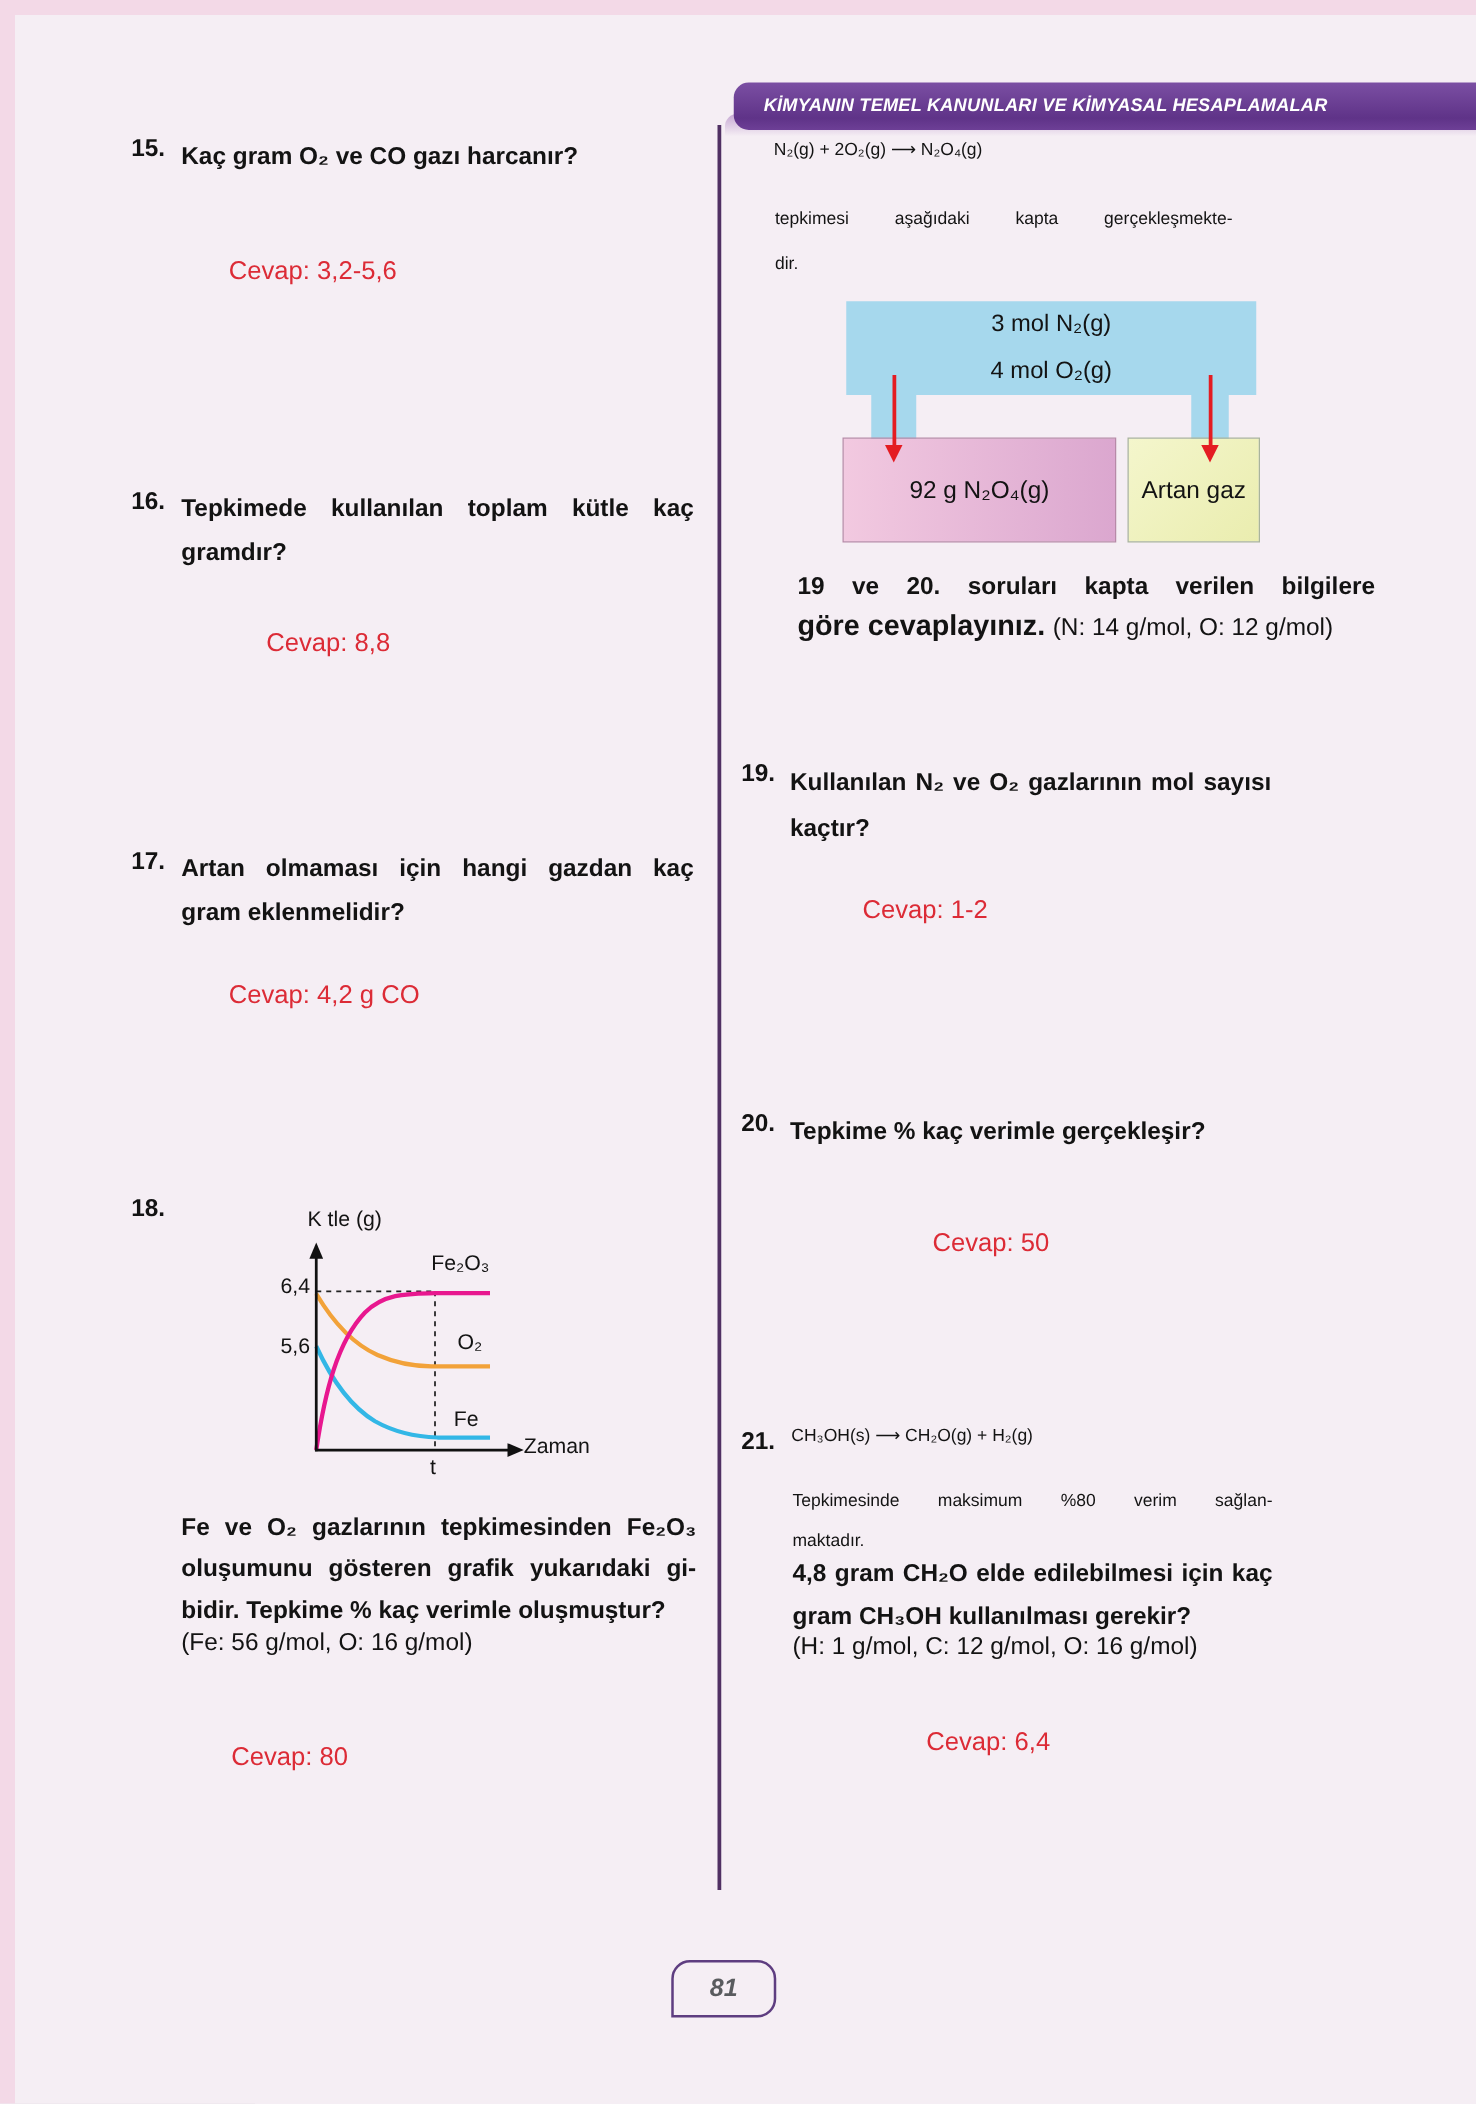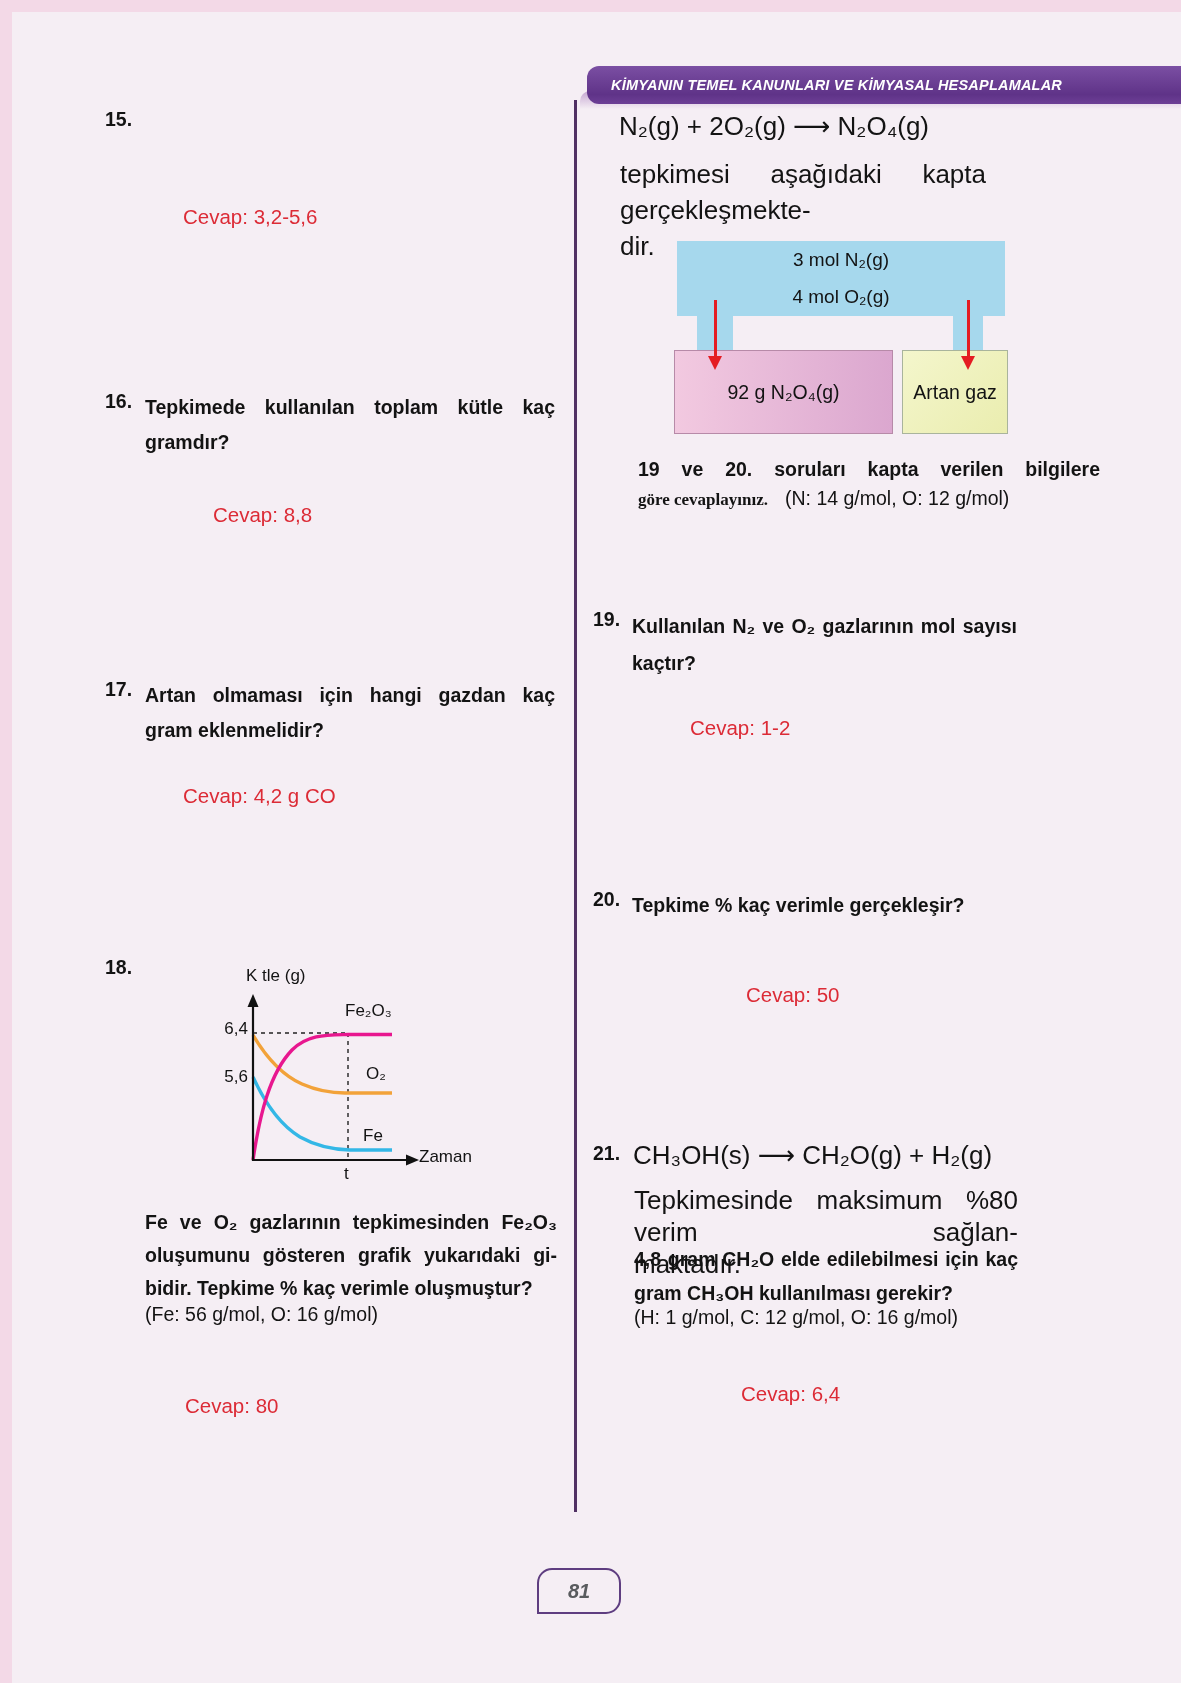--- a/index.html
+++ b/index.html
@@ -14,21 +14,21 @@
   .banner-text{color:#fff;font-style:italic;font-weight:bold;font-size:14.5px;padding-left:24px;letter-spacing:.2px;white-space:nowrap;}
   .banner-glow{position:absolute;left:580px;top:91px;right:0;height:18px;
           background:linear-gradient(to bottom,rgba(158,108,182,.55),rgba(158,108,182,0));
           border-radius:10px 0 0 0;}
 
   .divider{position:absolute;left:574px;top:100px;width:3px;height:1412px;background:#503063;}
 
   .q-num{position:absolute;font-weight:bold;font-size:19.5px;}
   .q-body{position:absolute;font-weight:bold;font-size:19.5px;line-height:35px;}
   .answer{position:absolute;color:#dc2b36;font-size:20.5px;white-space:nowrap;}
-  .eq{position:absolute;font-size:26px;font-weight:normal;white-space:nowrap;}
+  .eq{position:absolute;font-size:14px;font-weight:normal;white-space:nowrap;}
 
   .justify-block .jline{text-align:justify;text-align-last:justify;}
   .justify-block .jline.last{text-align-last:left;}
   .center-block .jline{text-align:center;text-align-last:center;}
 
   
   .vessel-top{position:absolute;left:677px;top:241px;width:328px;height:75px;background:#a6d8ed;
               display:flex;flex-direction:column;justify-content:flex-start;font-size:19px;line-height:37px;}
   .vessel-leg{position:absolute;background:#a6d8ed;}
   .leg-left{left:697px;top:315px;width:36px;height:40px;}
@@ -60,20 +60,21 @@
   <div class="edge-left"></div>
 
   <div class="banner-glow"></div>
   <div class="banner">
     <span class="banner-text">KİMYANIN TEMEL KANUNLARI VE KİMYASAL HESAPLAMALAR</span>
   </div>
 
   <div class="divider"></div>
 
   <span class="q-num" style="left:105px;top:108px;">15.</span>
+  <div class="q-body" style="left:145px;top:108px;width:412px;">Kaç gram O₂ ve CO gazı harcanır?</div>
   <div class="answer" style="left:183px;top:205px;">Cevap: 3,2-5,6</div>
 
   <span class="q-num" style="left:105px;top:390px;">16.</span>
   <div class="q-body justify-block" style="left:145px;top:390px;width:410px;">
       <div class="jline">Tepkimede kullanılan toplam kütle kaç</div>
       <div class="jline last">gramdır?</div>
     </div>
   <div class="answer" style="left:213px;top:503px;">Cevap: 8,8</div>
 
   <span class="q-num" style="left:105px;top:678px;">17.</span>
@@ -135,21 +136,21 @@
     <span class="stem" style="height:56px;"></span>
     <span class="head" style="top:56px;"></span>
   </div>
   <div class="red-arrow" style="left:961px;top:300px;height:70px;">
     <span class="stem" style="height:56px;"></span>
     <span class="head" style="top:56px;"></span>
   </div>
 
   <div class="q-body" style="left:638px;top:452px;width:462px;text-align:justify;text-align-last:justify;">19 ve 20. soruları kapta verilen bilgilere</div>
   <div style="position:absolute;left:638px;top:487px;white-space:nowrap;">
-    <span style="font-weight:bold;font-size:17px;margin-right:17px;font-family:Liberation Serif, serif;">göre cevaplayınız.</span><span style="font-size:19.5px;">(N: 14 g/mol, O: 12 g/mol)</span>
+    <span style="font-weight:bold;font-size:23px;margin-right:6px;">göre cevaplayınız.</span><span style="font-size:19.5px;">(N: 14 g/mol, O: 12 g/mol)</span>
   </div>
 
   <span class="q-num" style="left:593px;top:608px;">19.</span>
   <div class="q-body justify-block" style="left:632px;top:608px;width:385px;line-height:37px;">
       <div class="jline">Kullanılan N₂ ve O₂ gazlarının mol sayısı</div>
       <div class="jline last">kaçtır?</div>
     </div>
   <div class="answer" style="left:690px;top:716px;">Cevap: 1-2</div>
 
   <span class="q-num" style="left:593px;top:888px;">20.</span>

